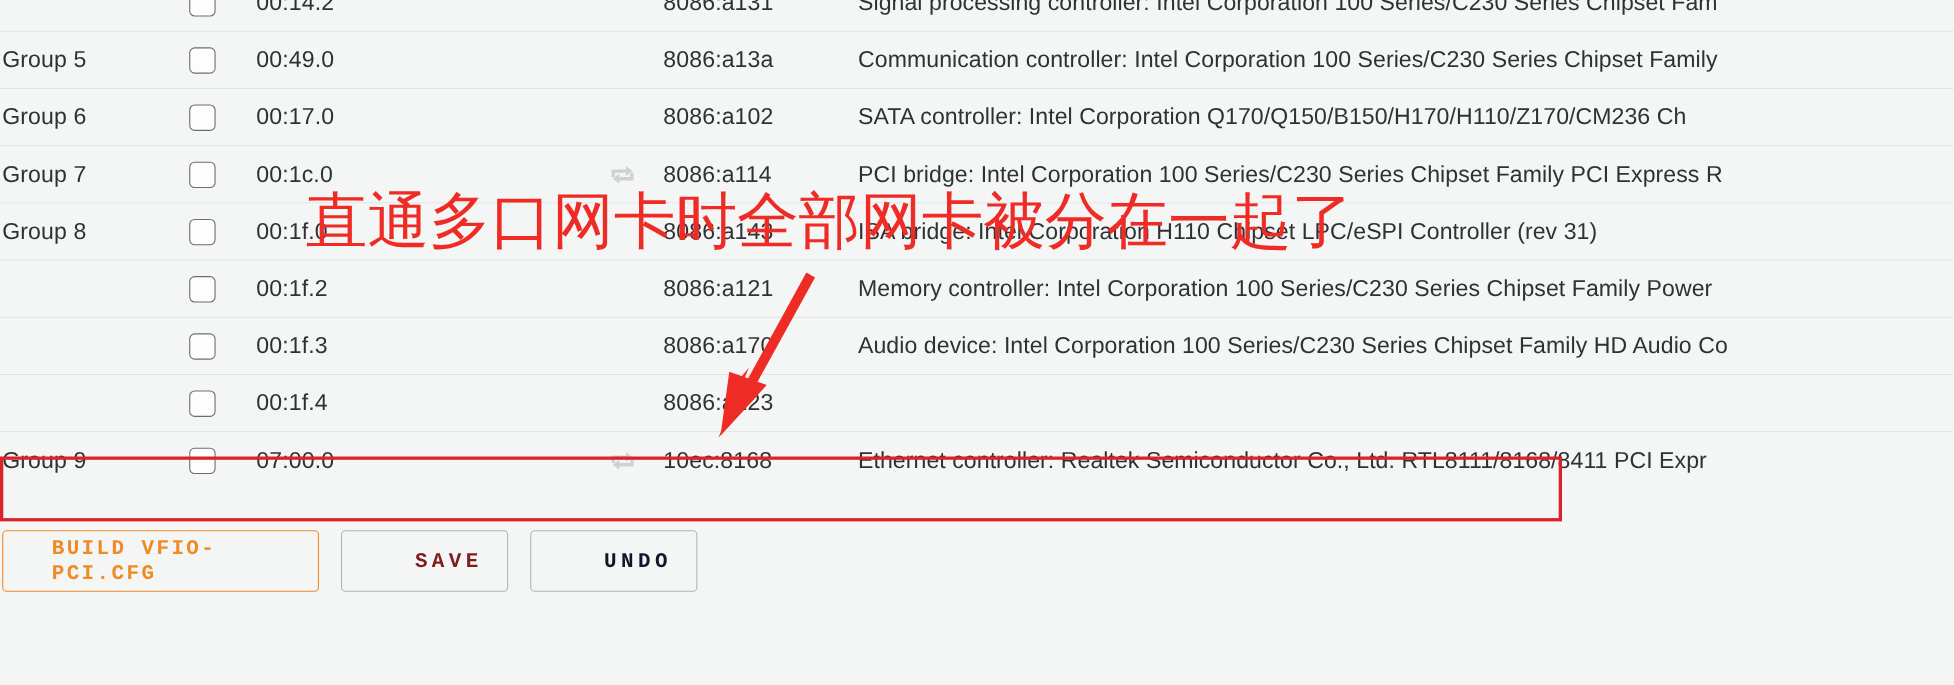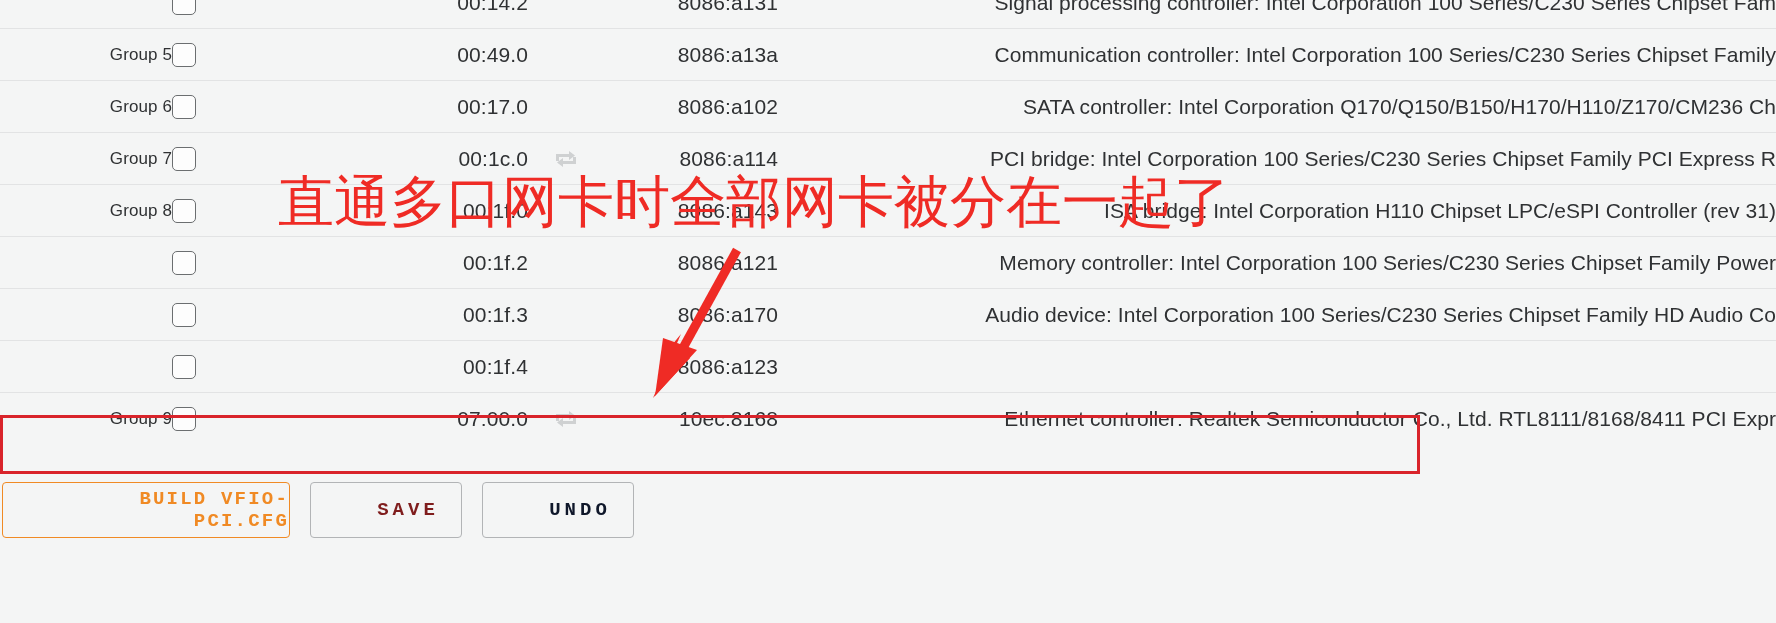--- a/index.html
+++ b/index.html
@@ -8,21 +8,20 @@
     width: 1776px; height: 623px;
     overflow: hidden;
     background: #f4f5f5;
     font-family: "Liberation Sans", "DejaVu Sans", sans-serif;
   }
   #app {
     position: relative;
     width: 1434px;
     height: 623px;
     background: #f4f5f5;
-    text-align: right;
   }
 
   
   .pci-table {
     position: absolute;
     top: -23px;
     left: 0;
     width: 1776px;
   }
   .row {
@@ -32,21 +31,21 @@
     height: 52px;
     background: #f4f5f5;
     border-bottom: 1px solid #e2e3e4;
     padding-left: 0px;
   }
   .row.no-border { border-bottom: 1px solid transparent; }
 
   .cell-group {
     width: 172px;
     flex: 0 0 172px;
-    font-size: 17px;
+    font-size: 21px;
     color: #2f3133;
     padding-left: 2px;
     letter-spacing: 0.1px;
   }
   .cell-check {
     width: 56px;
     flex: 0 0 56px;
     display: flex;
     align-items: center;
     justify-content: flex-start;

